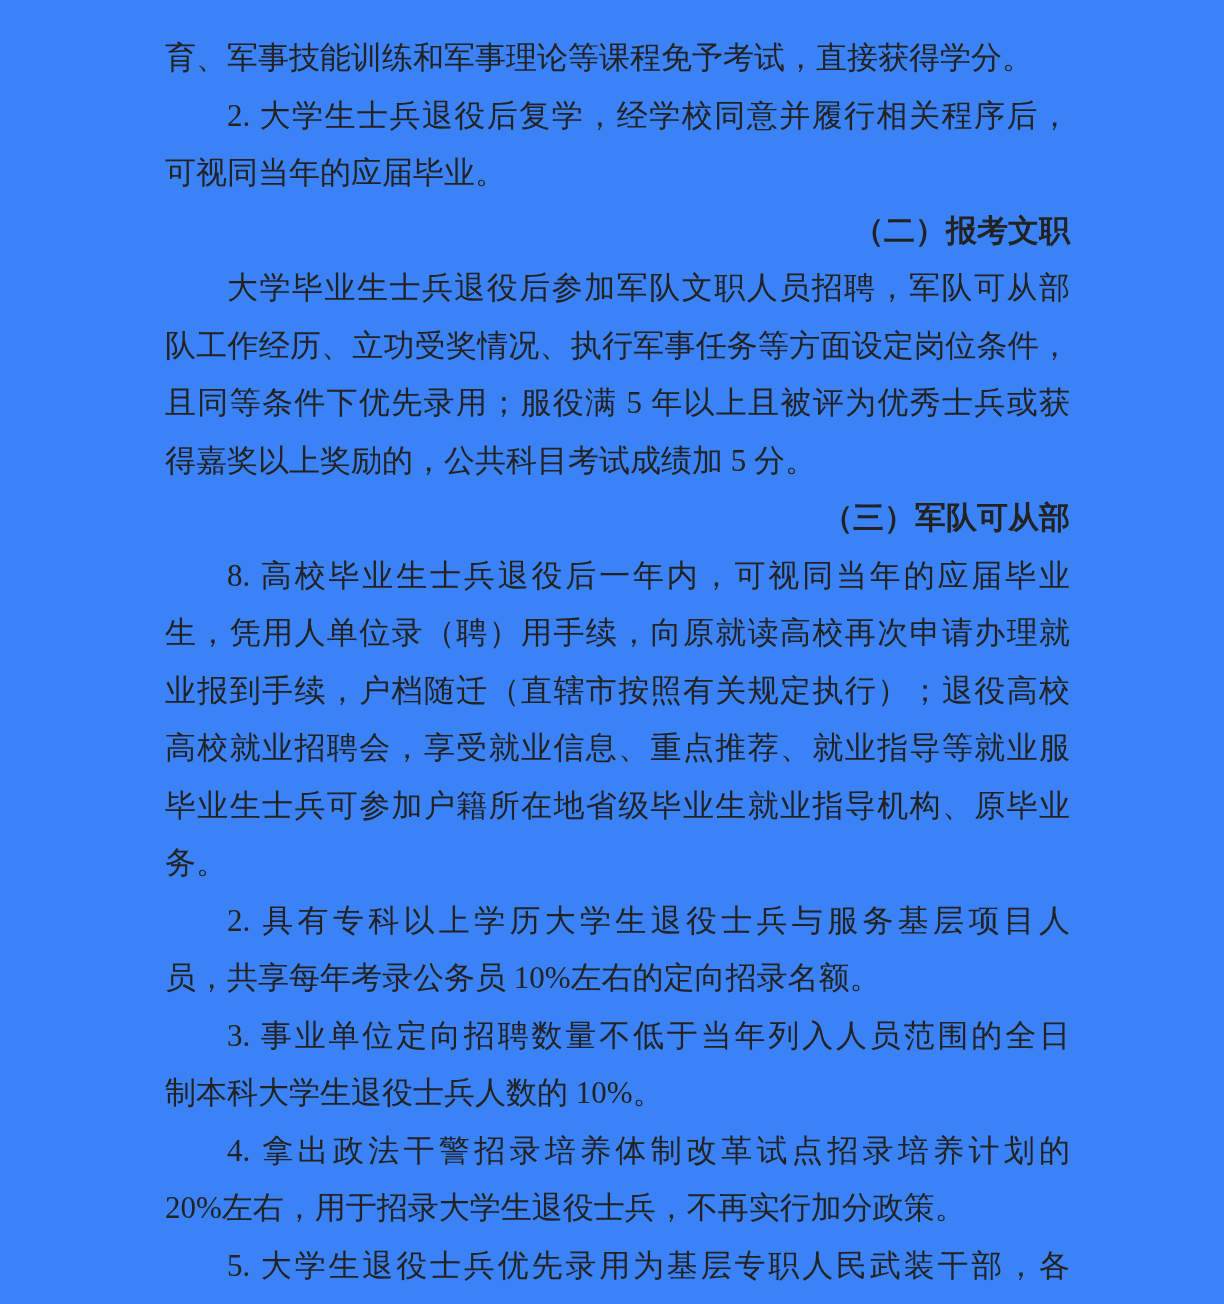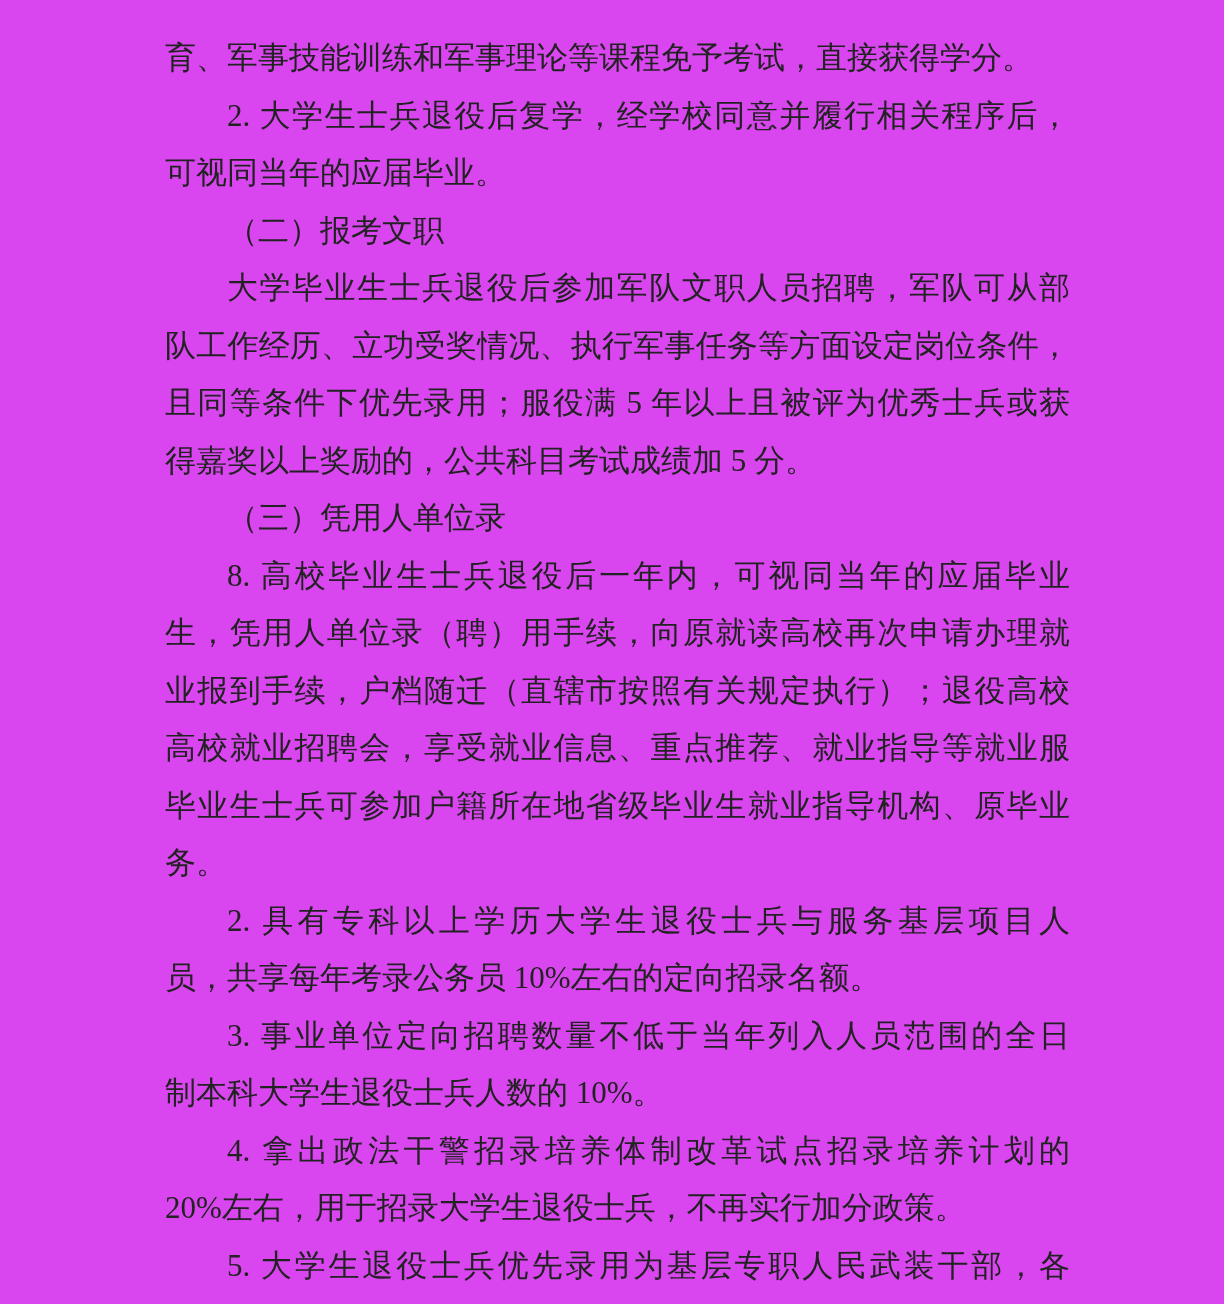--- a/index.html
+++ b/index.html
@@ -4,21 +4,21 @@
 <style>
   html, body {
     margin: 0;
     padding: 0;
     background: #ffffff;
   }
   .page {
     position: relative;
     width: 1224px;
     height: 1304px;
-    background: #d946ef;
+    background: #3b82f6;
     overflow: hidden;
   }
   .doc {
     position: absolute;
     left: 165px;
     top: 29px;
     width: 905px;
     font-family: "Liberation Serif", "DejaVu Serif", serif;
     font-size: 31px;
     color: #222222;
@@ -33,37 +33,38 @@
     white-space: normal;
     text-align: justify;
     text-align-last: justify;
     text-justify: inter-character;
   }
   .line.indent {
     padding-left: 62px;
   }
   .line.heading {
     
-    font-weight: normal;
+    font-weight: bold;
+    text-align: right;
   }
 </style>
 </head>
 <body>
 
 <div class="page">
   <div class="doc" style="color: rgb(34, 34, 34);">
       <div class="line">育、军事技能训练和军事理论等课程免予考试，直接获得学分。</div>
       <div class="line indent justify">2. 大学生士兵退役后复学，经学校同意并履行相关程序后，</div>
       <div class="line">可视同当年的应届毕业。</div>
       <div class="line indent heading">（二）报考文职</div>
       <div class="line indent justify">大学毕业生士兵退役后参加军队文职人员招聘，军队可从部</div>
       <div class="line justify">队工作经历、立功受奖情况、执行军事任务等方面设定岗位条件，</div>
       <div class="line justify">且同等条件下优先录用；服役满 5 年以上且被评为优秀士兵或获</div>
       <div class="line">得嘉奖以上奖励的，公共科目考试成绩加 5 分。</div>
-      <div class="line indent heading">（三）凭用人单位录</div>
+      <div class="line indent heading">（三）军队可从部</div>
       <div class="line indent justify">8. 高校毕业生士兵退役后一年内，可视同当年的应届毕业</div>
       <div class="line justify">生，凭用人单位录（聘）用手续，向原就读高校再次申请办理就</div>
       <div class="line justify">业报到手续，户档随迁（直辖市按照有关规定执行）；退役高校</div>
       <div class="line justify">高校就业招聘会，享受就业信息、重点推荐、就业指导等就业服</div>
       <div class="line justify">毕业生士兵可参加户籍所在地省级毕业生就业指导机构、原毕业</div>
       <div class="line">务。</div>
       <div class="line indent justify">2. 具有专科以上学历大学生退役士兵与服务基层项目人</div>
       <div class="line">员，共享每年考录公务员 10%左右的定向招录名额。</div>
       <div class="line indent justify">3. 事业单位定向招聘数量不低于当年列入人员范围的全日</div>
       <div class="line">制本科大学生退役士兵人数的 10%。</div>

